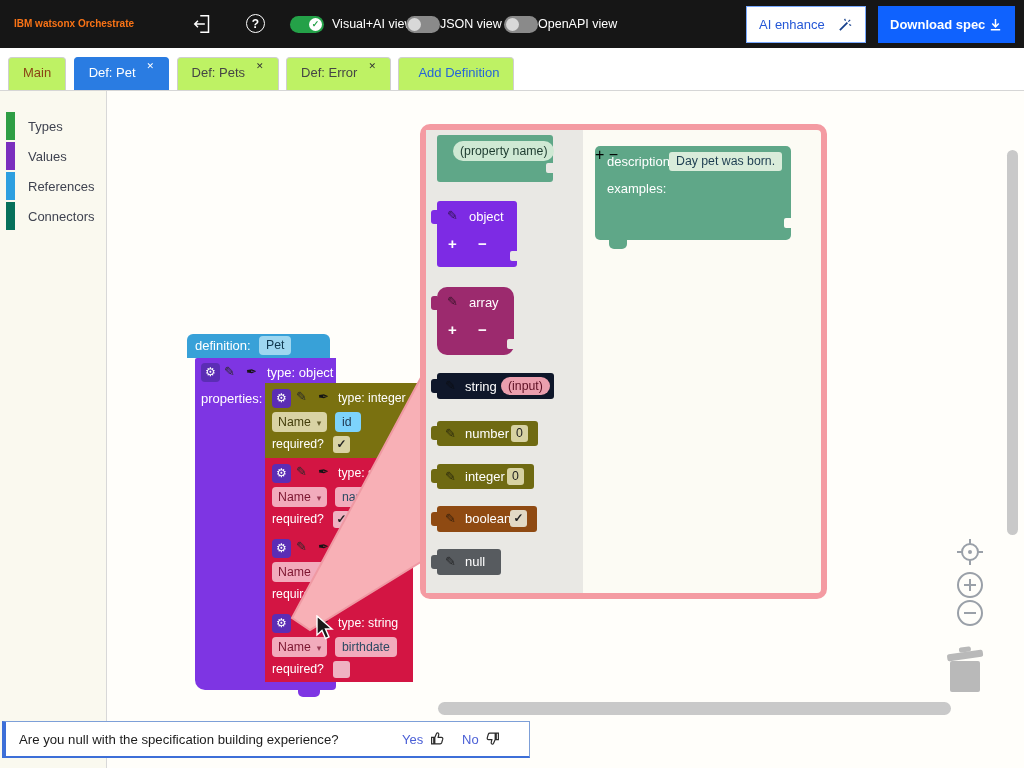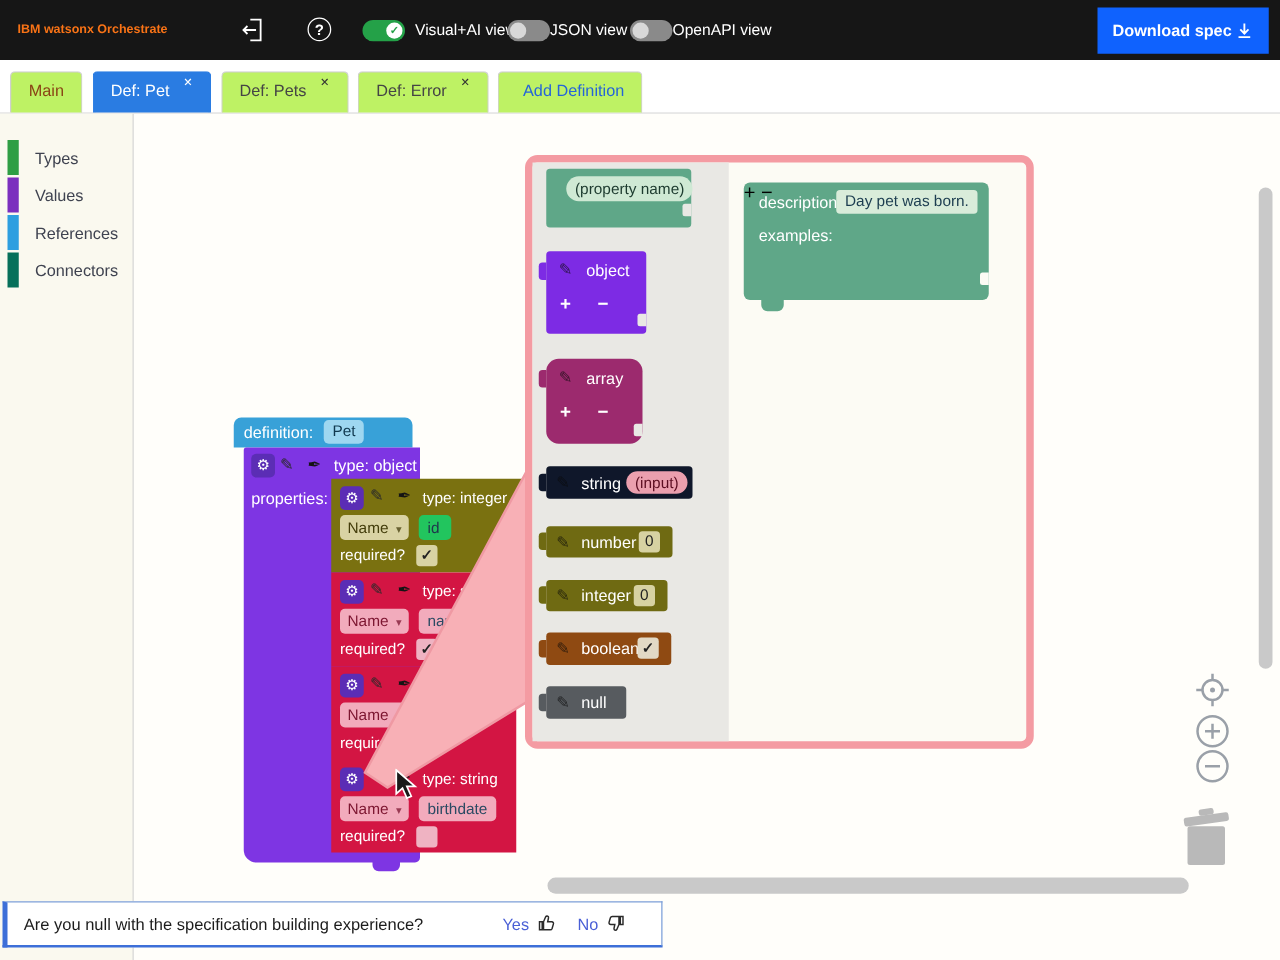--- a/index.html
+++ b/index.html
@@ -72,21 +72,21 @@
 
   .prow{left:265px;width:148px;height:75px;z-index:3;}
   .prow.olive{background:#7a7110;padding-left:40px;}
   .prow.red{background:#d31543;}
   .prow .gear{left:7px;top:6px;} .prow .pen{left:31px;top:6px;} .prow .marker{left:53px;top:6px;}
   .prow .ptype{left:73px;top:8px;font-size:12.3px;}
   .prow .ddown{left:7px;top:29px;} .prow .pval{left:70px;top:29px;min-width:12px;}
   .prow .rlbl{left:7px;top:54px;font-size:12.3px;}
   .prow .chk{left:68px;top:53px;}
   .olive .ddown{background:#d9d3a4;color:#433d0b;}
-  .olive .pval{background:#22c55e;color:#1f364d;}
+  .olive .pval{background:#7dd3fc;color:#1f364d;}
   .olive .chk{background:#d9d3a4;}
   .red .ddown{background:#f2abbc;color:#7c1530;}
   .red .pval{background:#f2abbc;color:#2b4a63;}
   .red .chk{background:#efb3c2;}
 
   
   #wedge{left:0;top:0;z-index:4;pointer-events:none;}
   #bubble{left:420px;top:124px;width:395px;height:463px;border:6px solid #f49ba2;border-radius:10px;
           background:#fcfbf4;z-index:5;}
   #flyout{position:absolute;left:0;top:0;width:157px;height:463px;background:#e9e8e4;}
@@ -158,20 +158,27 @@
     <div class="abs tgl off" style="left:406px">
       <span class="knob"></span>
       </div>
     <div class="abs tlbl" style="left:440px">JSON view</div>
 
     <div class="abs tgl off" style="left:504px">
       <span class="knob"></span>
       </div>
     <div class="abs tlbl" style="left:538px">OpenAPI view</div>
 
+    <div id="btn-ai" class="abs btn">
+      <span>AI enhance</span>
+      <svg width="15" height="15" viewBox="0 0 16 16">
+        <path d="M2 14L10 6" stroke="#16408c" stroke-width="1.8"></path>
+        <path d="M11 5l2-2M12 8l2 1M8 4L7 2" stroke="#16408c" stroke-width="1.3"></path>
+      </svg>
+    </div>
     <div id="btn-dl" class="abs btn">
       <span>Download spec</span>
       <svg width="15" height="15" viewBox="0 0 16 16">
         <path d="M8 2v8M4.5 7L8 10.5 11.5 7M3 13.5h10" fill="none" stroke="#fff" stroke-width="1.6"></path>
       </svg>
     </div>
   </div>
 
   <div id="tabbar" class="abs">
     <div class="tab main">

